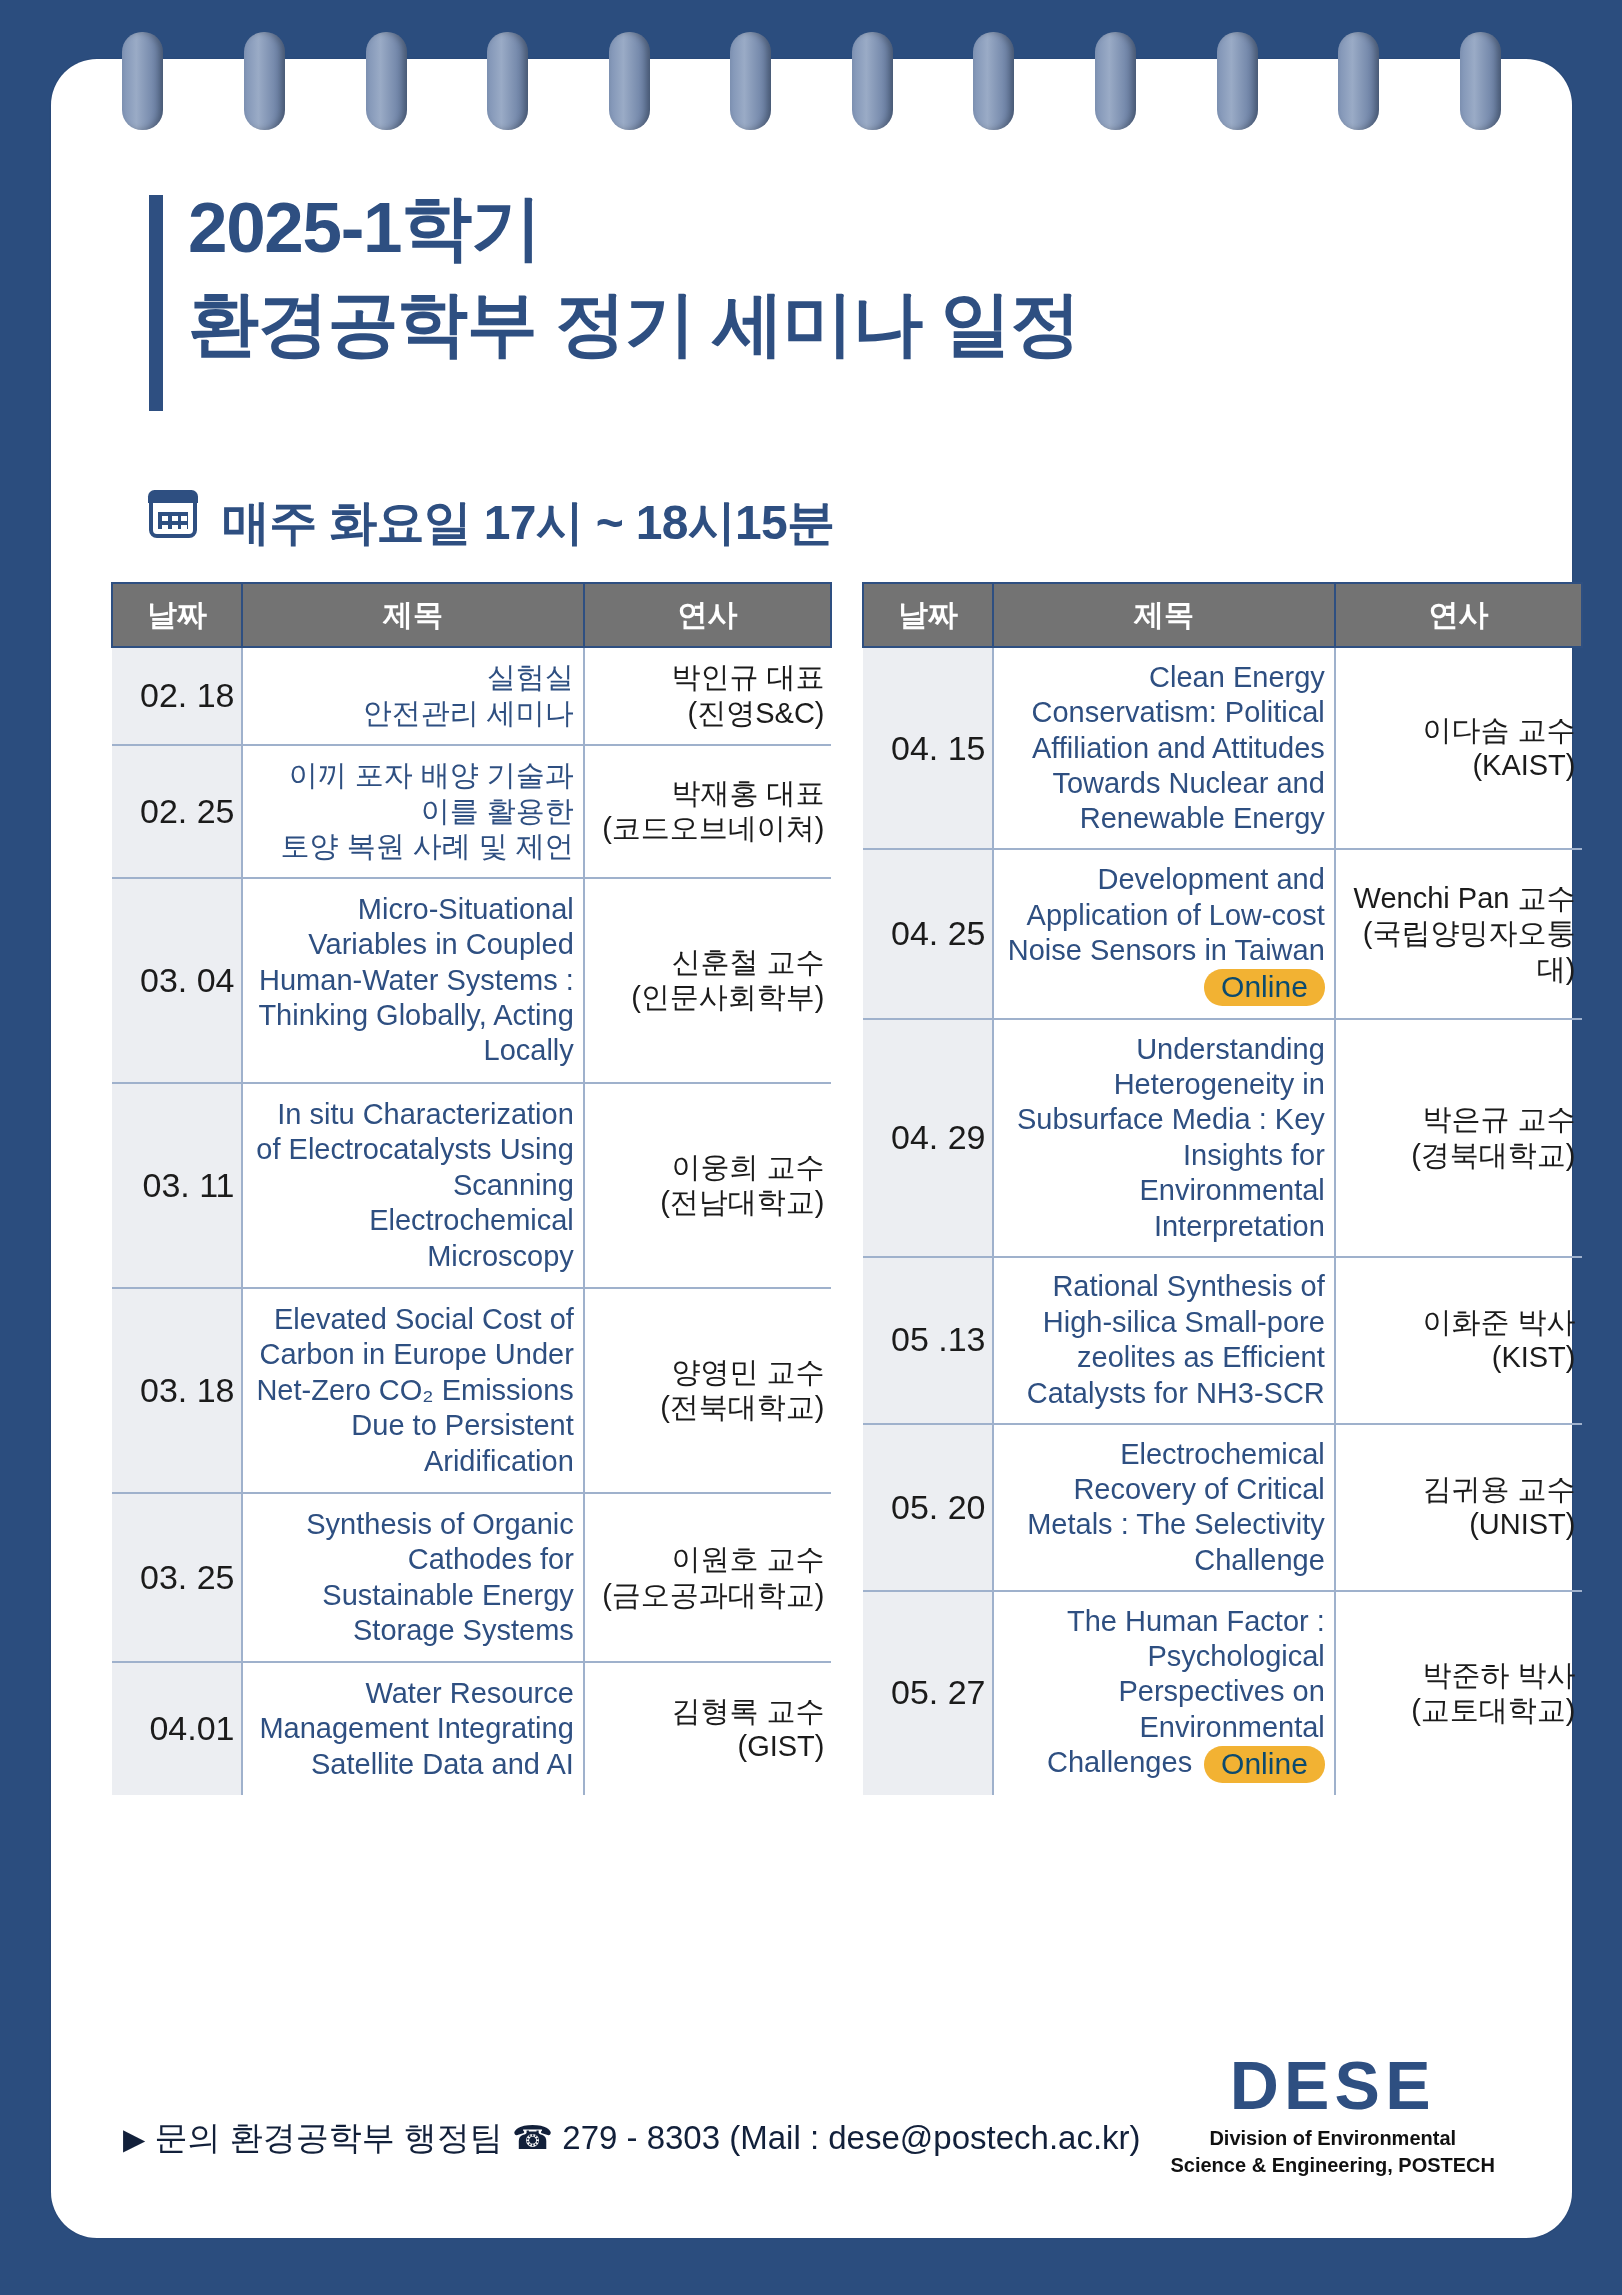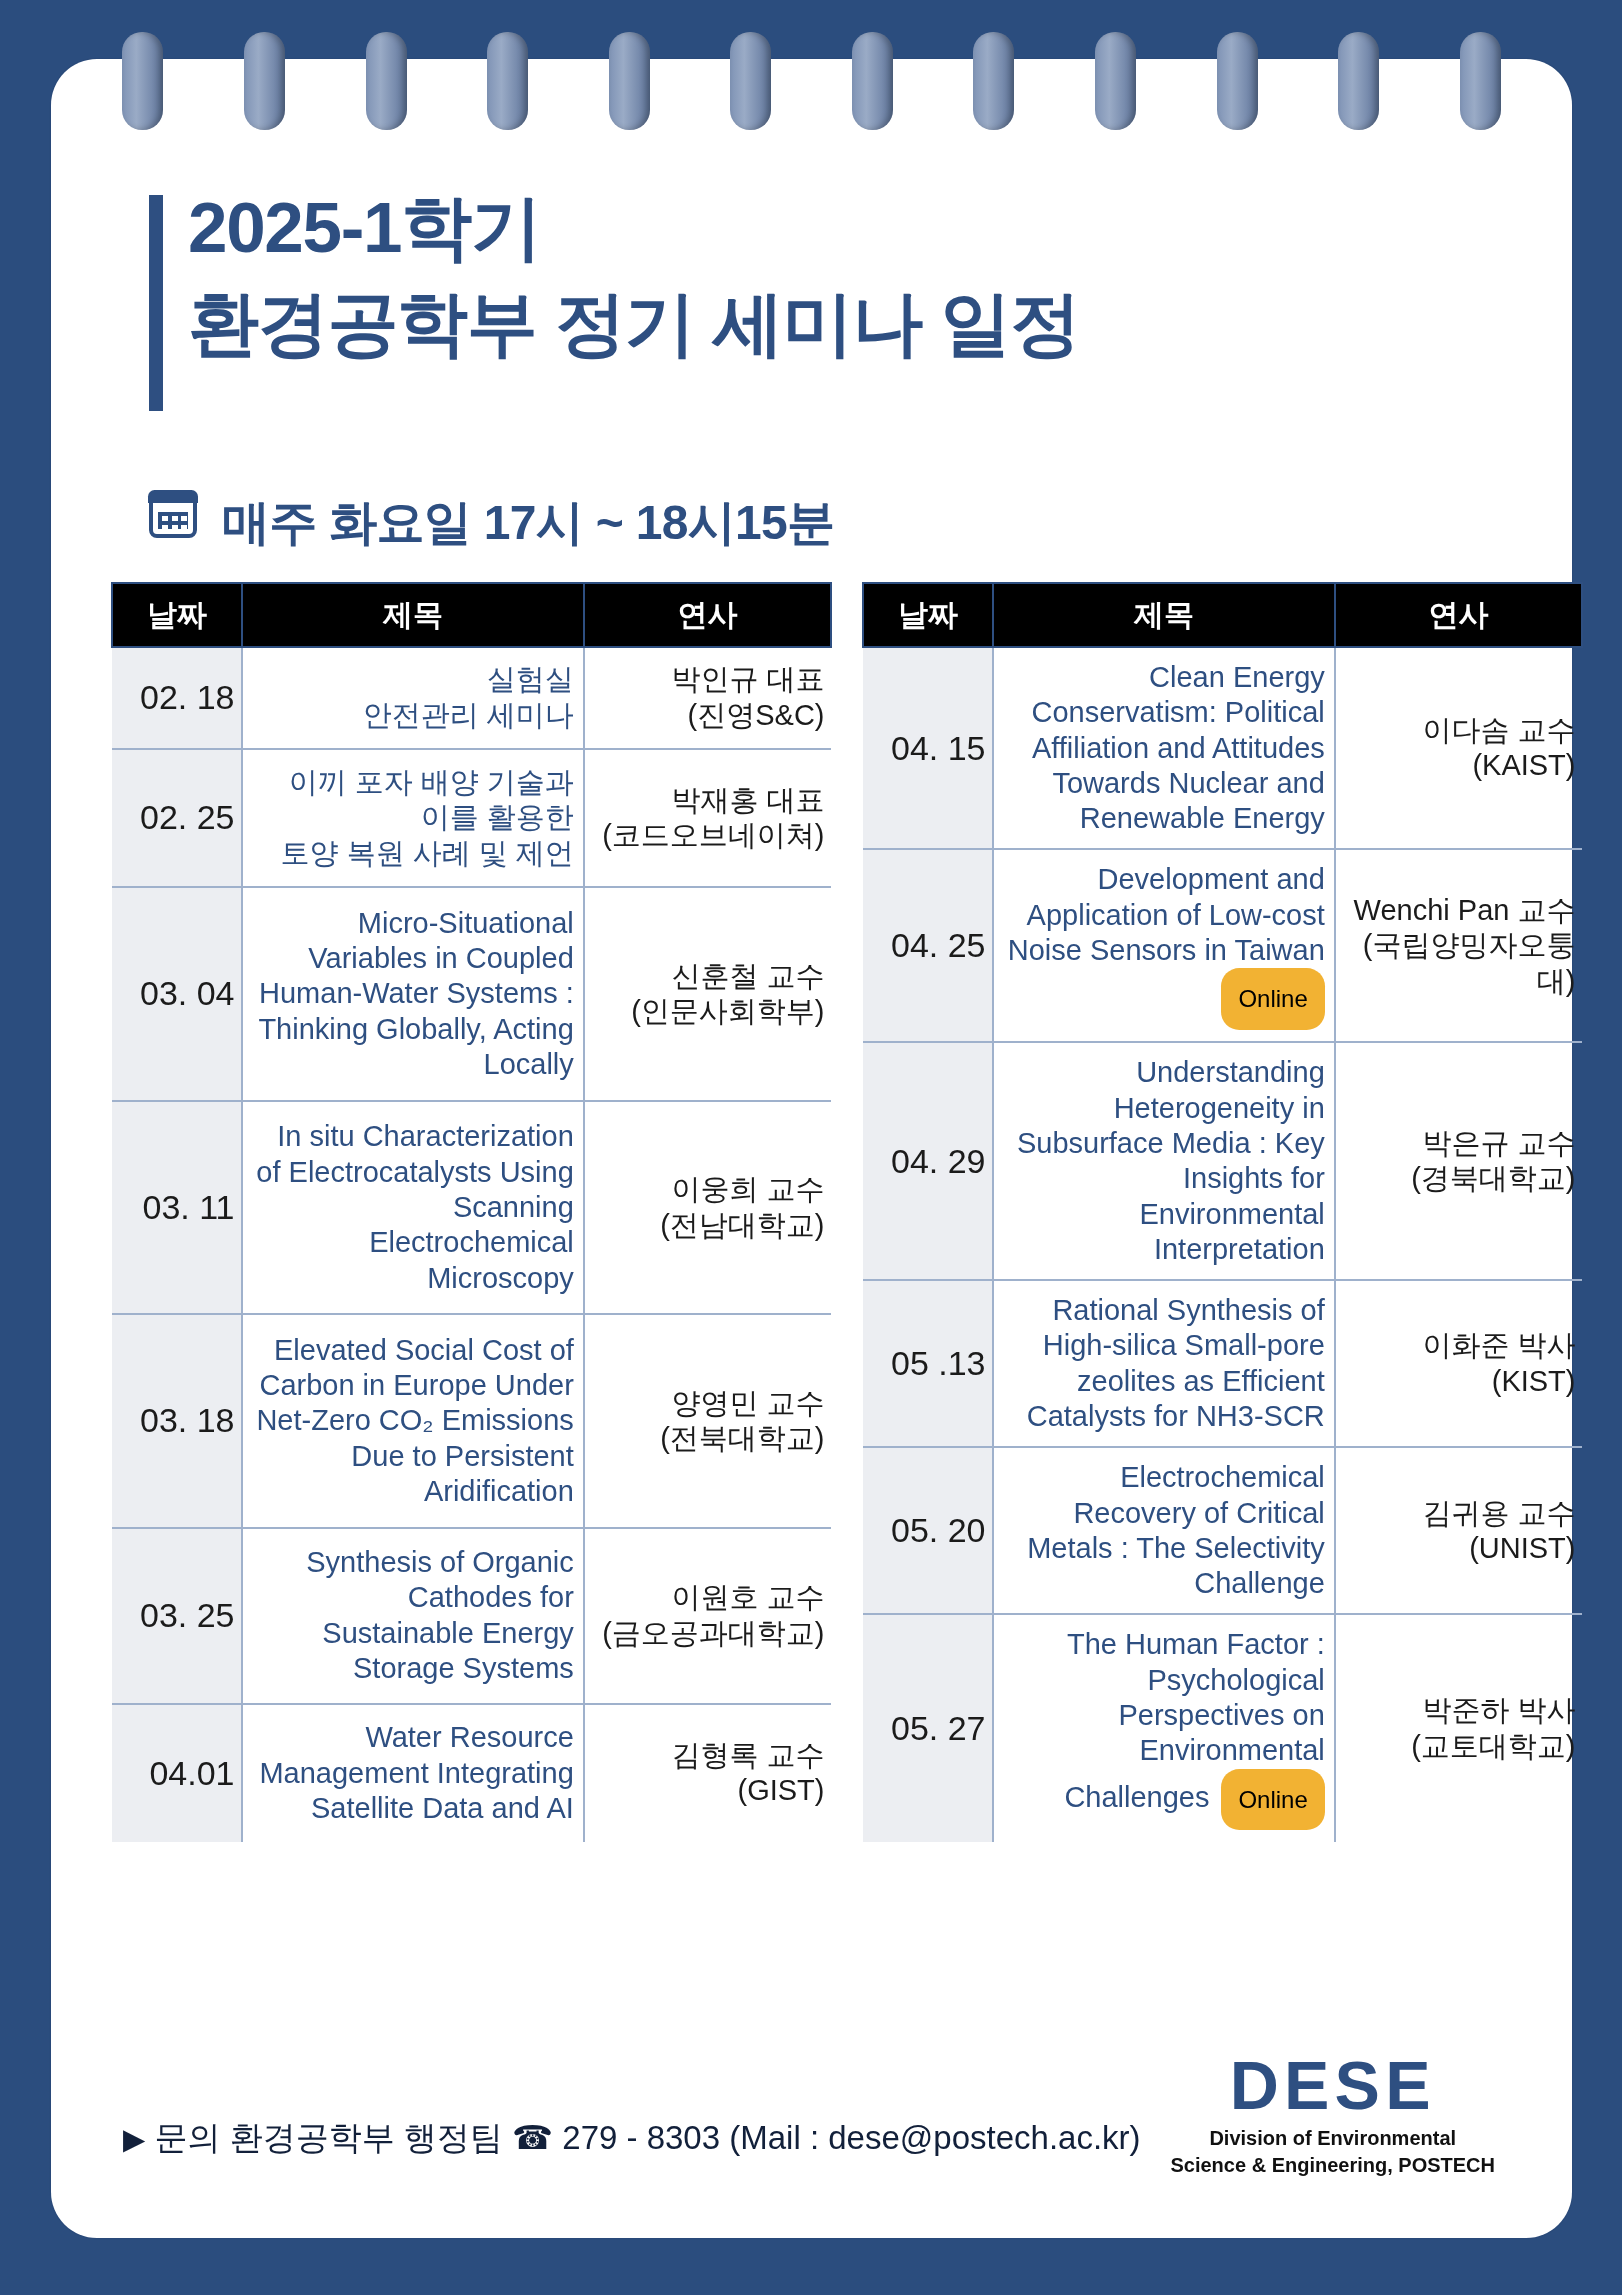--- a/index.html
+++ b/index.html
@@ -55,21 +55,21 @@
       repeating-linear-gradient(to bottom,#2e4f81 0 3.9px,transparent 3.9px 9.2px);
     background-size:100% 100%;
   }
   .subtitle-text{font-size:48px;font-weight:bold;color:#2e4f81;letter-spacing:-0.7px;}
 
   .tables{position:absolute;left:60px;top:523px;width:1407px;display:flex;gap:30px;}
   .tbl{border-collapse:collapse;table-layout:fixed;}
   .tbl.left{width:713px;}
   .tbl.right{width:713px;}
   .tbl th{
-    background:#000000;color:#ffffff;font-size:30px;font-weight:bold;
+    background:#737373;color:#ffffff;font-size:30px;font-weight:bold;
     padding:10.5px 0;border:2px solid #2e4f81;
     border-radius:0;
   }
   .tbl th.date{width:128px;}
   .tbl th.title{width:340px;}
   .tbl th.speaker{width:245px;}
   .tbl td{
     border-bottom:2px solid #9fb1cc;
     padding:11.8px 6.5px;
     text-align:right;
@@ -80,22 +80,22 @@
   }
   .tbl td.date{
     font-size:34px;color:#1b1b1b;background:#eceef2;border-right:2px solid #9fb1cc;
     font-weight:normal;
   }
   .tbl td.title{color:#2e4f81;border-right:2px solid #9fb1cc;padding-left:9.2px;padding-right:9.2px;}
   .tbl td.spk{color:#1b1b1b;}
   .tbl tr:last-child td{border-bottom:none;}
   .topline{border-top:2px solid #9fb1cc;}
   .badge{
-    display:inline-block;background:#f2b233;color:#000000;
-    border-radius:18.3px;padding:16px 17px;font-size:24px;margin-left:3.9px;
+    display:inline-block;background:#f2b233;color:#0c4a6e;
+    border-radius:18.3px;padding:0 17px;font-size:30px;margin-left:3.9px;
     vertical-align:middle;
   }
   .footer{
     position:absolute;left:72px;bottom:77px;display:flex;align-items:center;gap:9.2px;
     font-size:33px;color:#12203a;
   }
   .tri{color:#12203a;font-size:29px;}
   .logo{
     position:absolute;right:77px;bottom:59px;text-align:center;
   }

